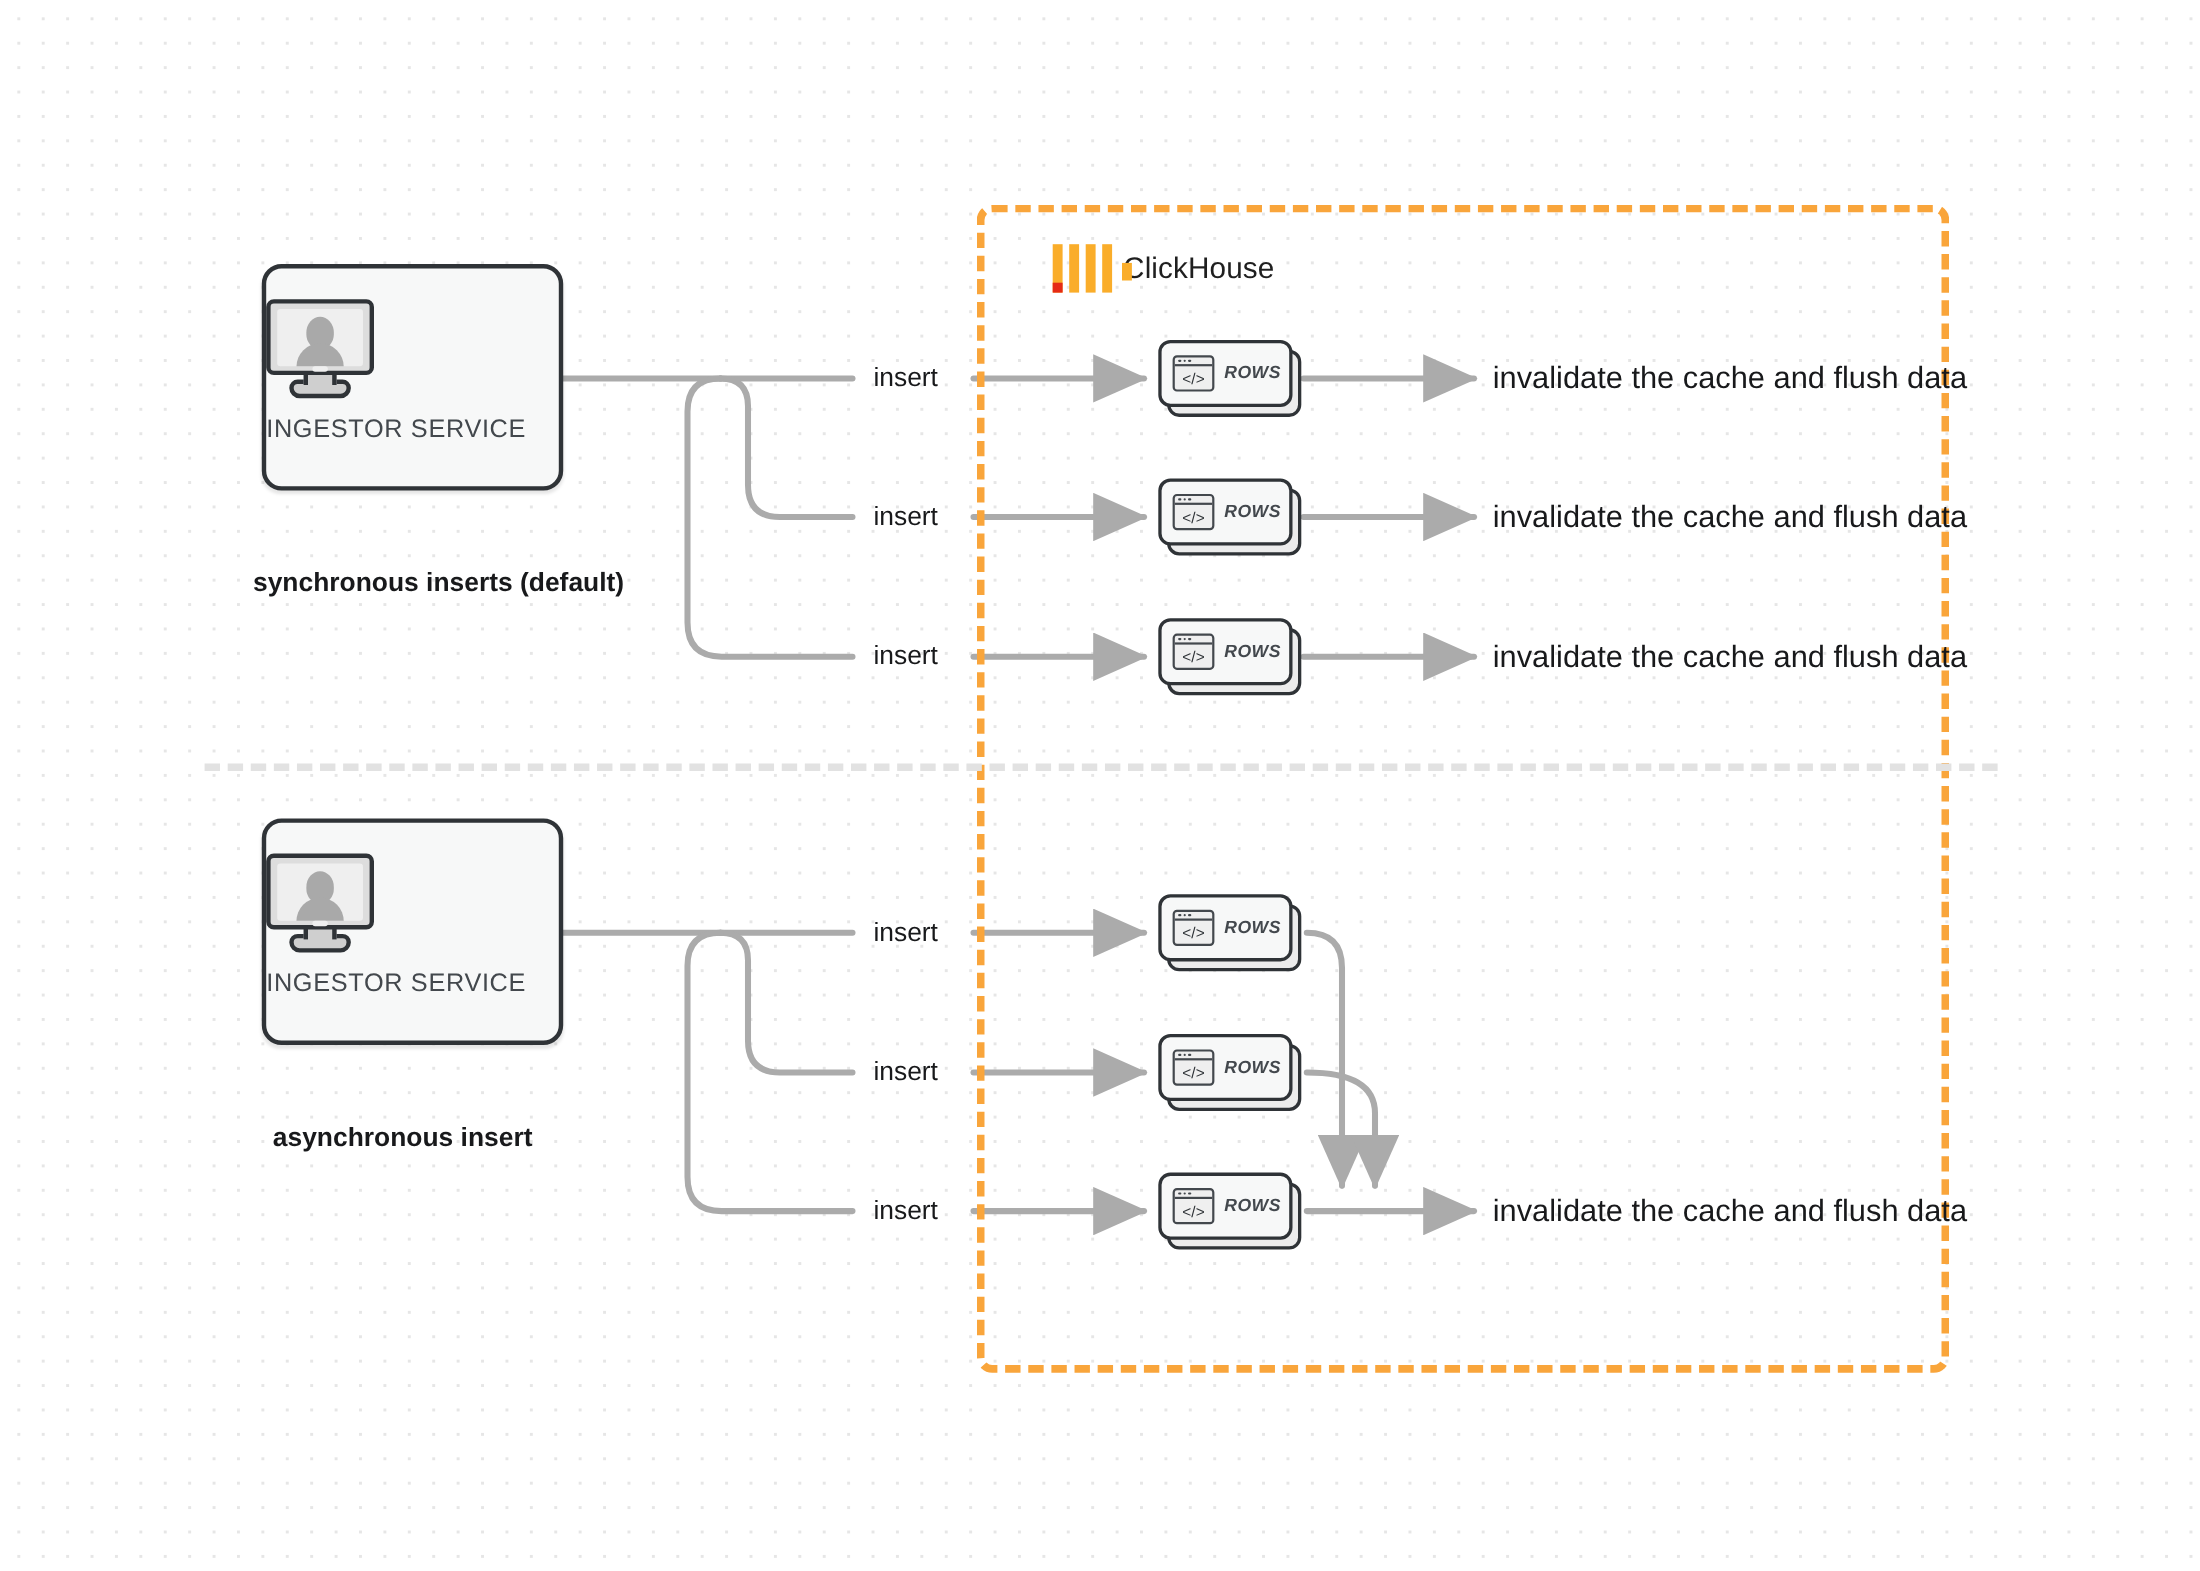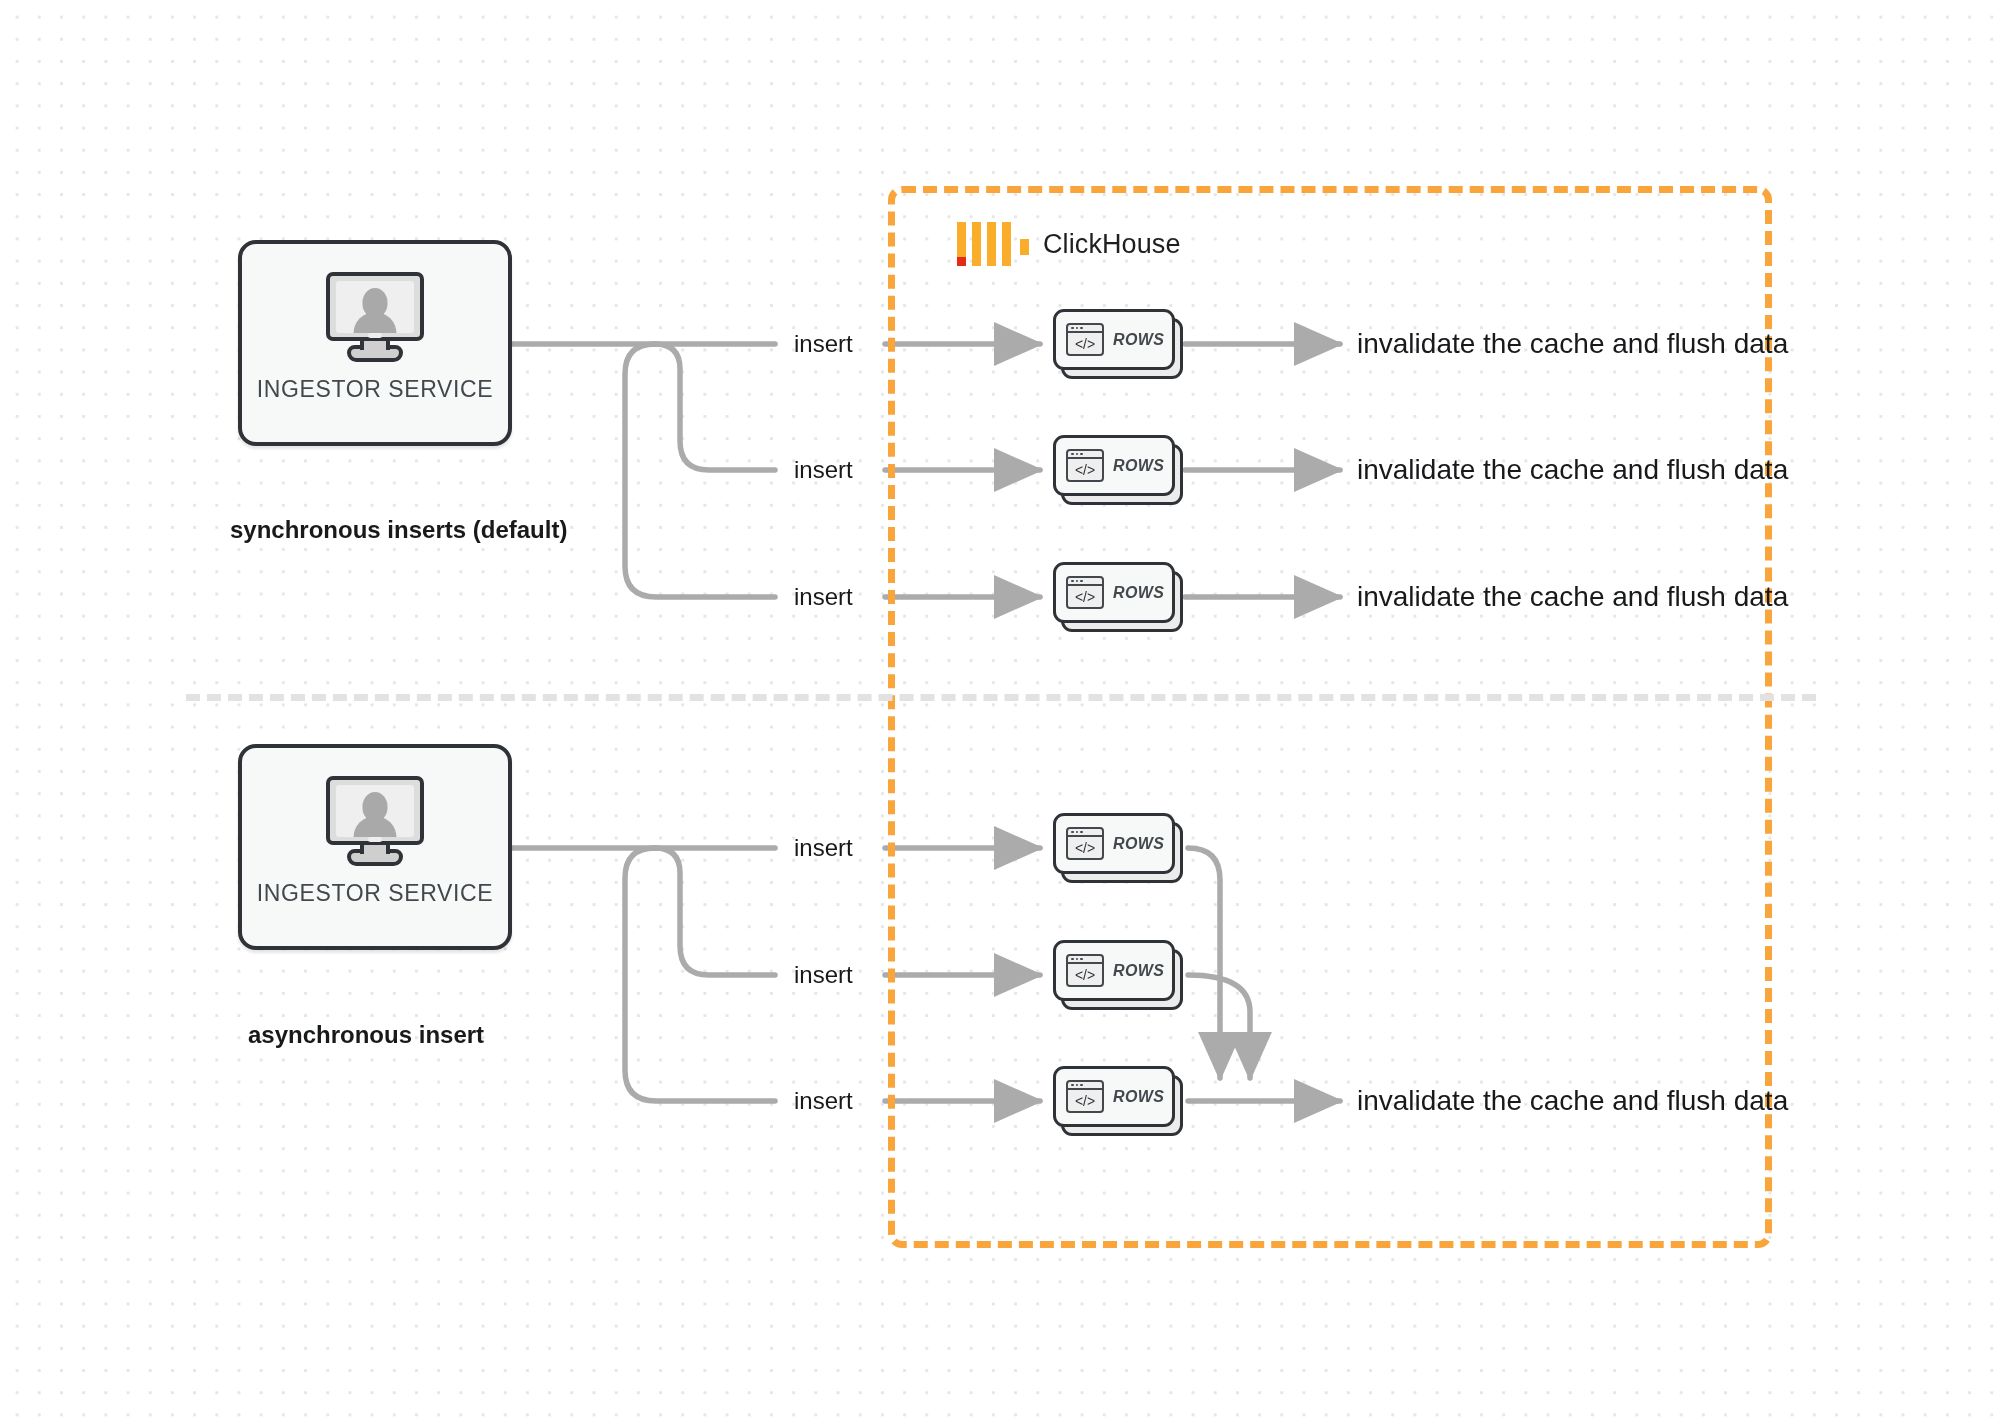--- a/index.html
+++ b/index.html
@@ -27,21 +27,21 @@
     width: 884px; height: 1062px;
     border: 7px dashed #F9A53B;
     border-radius: 14px;
     box-sizing: border-box;
   }
   .ch-logo-wrap {
     position: absolute;
     left: 925px; top: 222px;
     display: flex;
     align-items: center;
-    gap: 30px;
+    gap: 8px;
     padding-left: 32px;
   }
   .ch-bars {
     position: relative;
     width: 56px; height: 44px;
   }
   .ch-bar {
     position: absolute;
     top: 0; width: 9px; height: 44px;
     background: #FAAD2A;
@@ -73,21 +73,20 @@
   .ingestor {
     position: absolute;
     width: 274px; height: 206px;
     background: #F7F8F8;
     border: 4px solid #2F3337;
     border-radius: 18px;
     box-sizing: border-box;
     box-shadow: 0 3px 3px rgba(0,0,0,0.10);
     display: flex;
     flex-direction: column;
-    align-items: center;
     justify-content: flex-start;
   }
   .ingestor.sync  { left: 238px; top: 240px; }
   .ingestor.async { left: 238px; top: 744px; }
 
   .monitor {
     position: relative;
     margin-top: 28px;
     width: 98px; height: 88px;
   }

